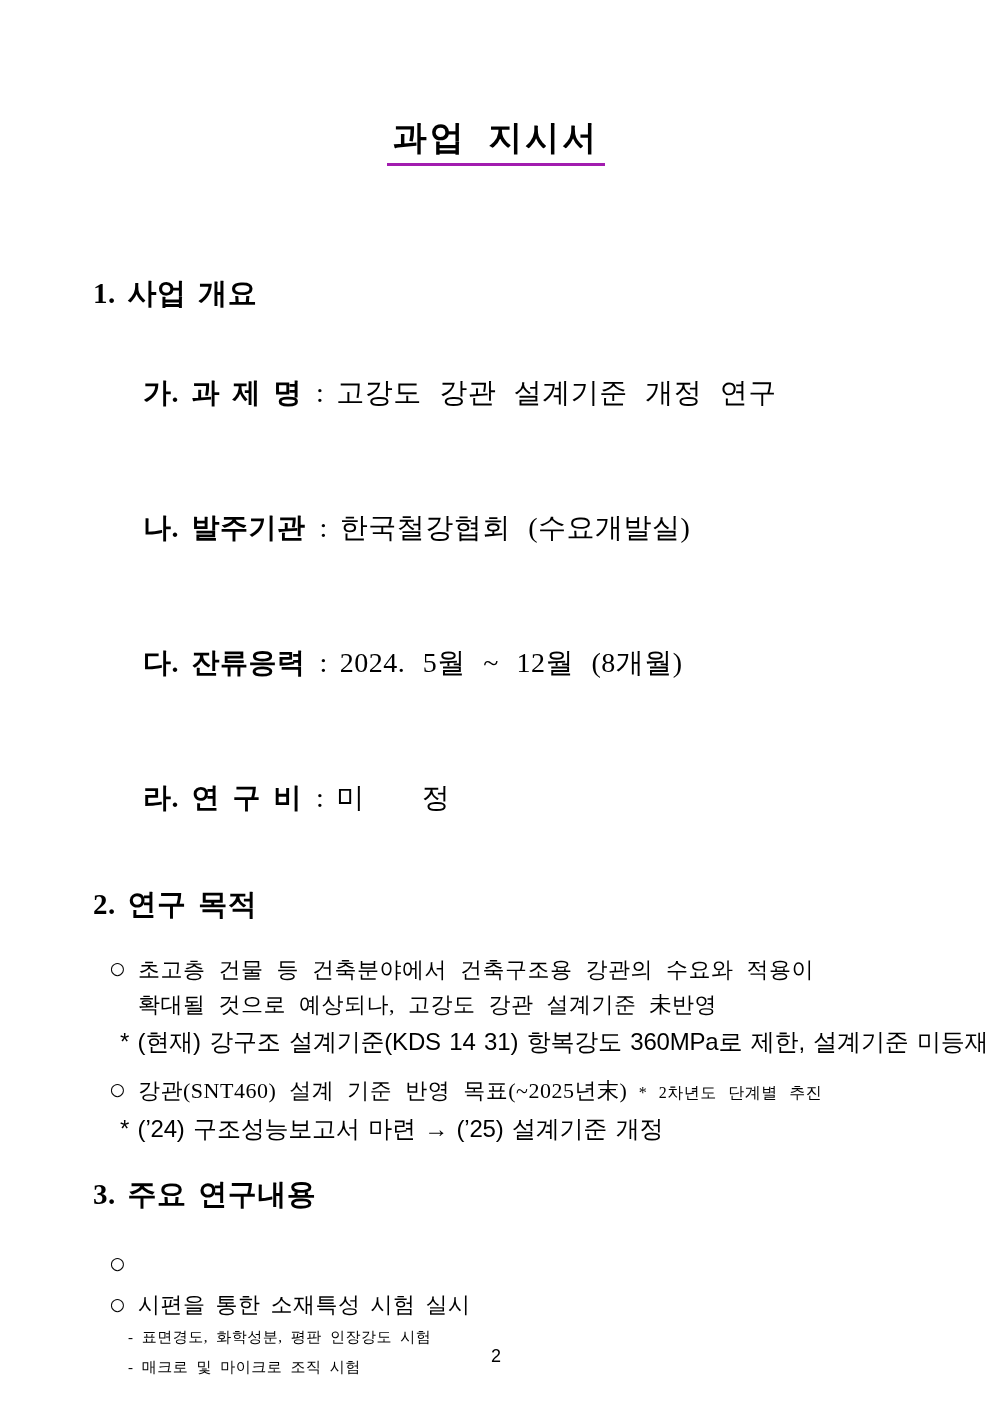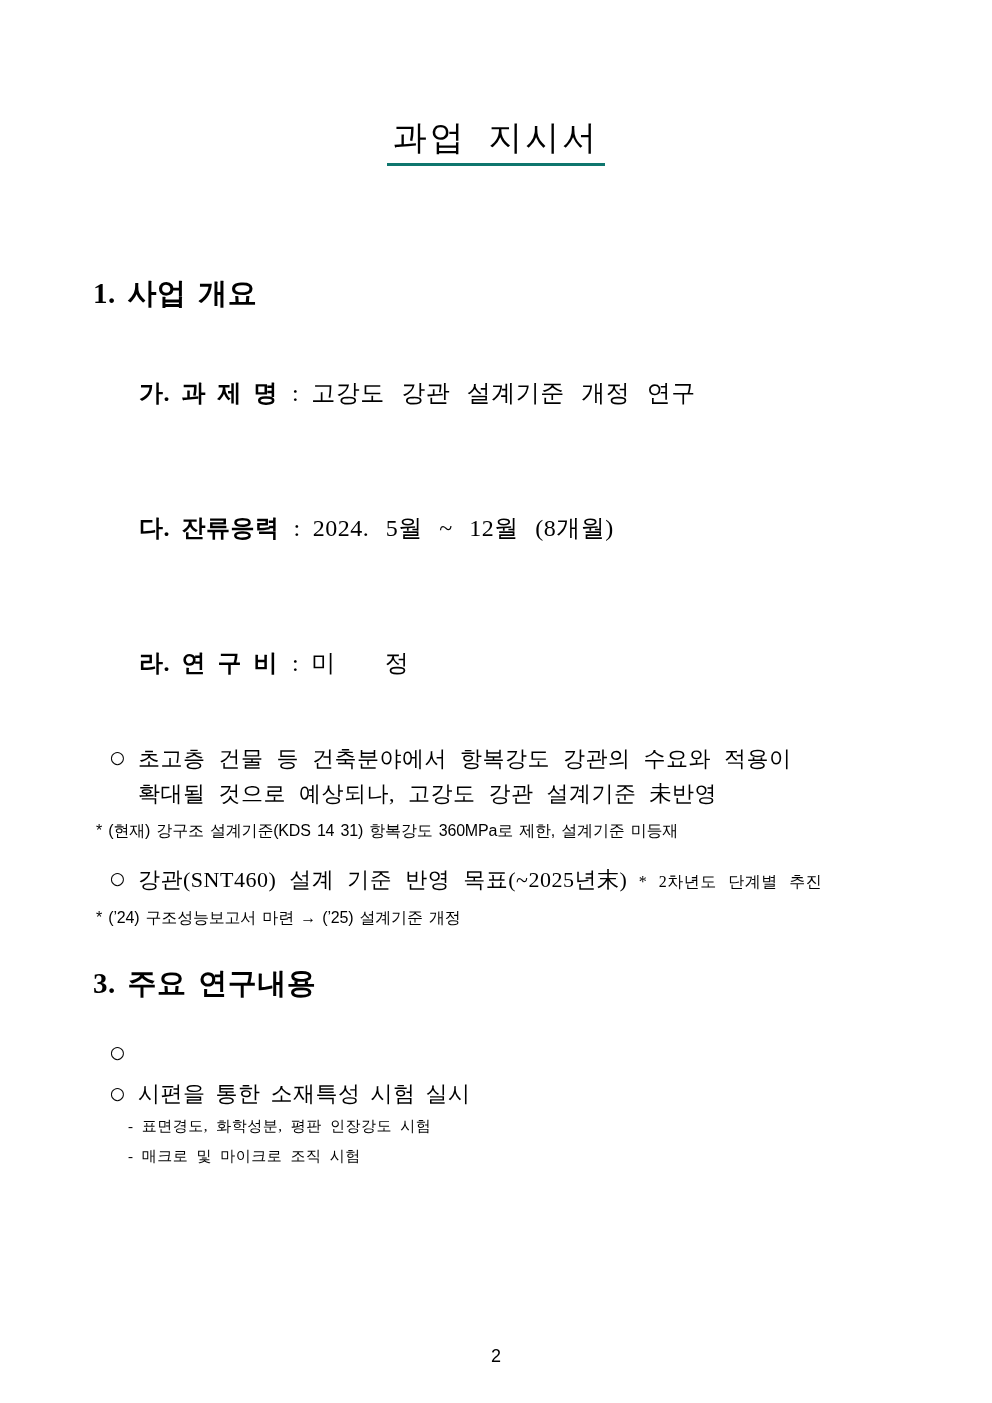--- a/index.html
+++ b/index.html
@@ -11,41 +11,41 @@
     background: #ffffff;
     color: #000000;
     font-family: "Liberation Serif", "DejaVu Serif", serif;
     padding-top: 118px;
     overflow: hidden;
   }
   .title-row { text-align: center; }
   .doc-title {
     display: inline-block;
     font-size: 34px;
-    font-weight: normal;
+    font-weight: bold;
     letter-spacing: 3px;
     word-spacing: 10px;
-    border-bottom: 3px solid #0f766e;
+    border-bottom: 3px solid #a21caf;
     padding: 0 6px 4px 6px;
     line-height: 1.2;
   }
   .sec-heading {
     margin-left: 93px;
     font-size: 29px;
     font-weight: bold;
     line-height: 30px;
     letter-spacing: 0.5px;
     word-spacing: 4px;
   }
   .sec-heading.s1 { margin-top: 112px; }
   .sec-heading.s2 { margin-top: 46px; }
   .sec-heading.s3 { margin-top: 37px; }
   .kv-item {
     margin-left: 113px;
-    font-size: 24px;
+    font-size: 28px;
     line-height: 30px;
     letter-spacing: 0.5px;
     white-space: pre-wrap;
   }
   .kv-item { margin-top: 45px; }
   .kv-item.first { margin-top: 40px; }
   .kv-label { font-weight: bold; word-spacing: 5px; }
   .kv-colon { padding: 0 12px 0 14px; }
   .kv-value { word-spacing: 10px; }
   .bullet {
@@ -63,23 +63,23 @@
   .btext {
     font-size: 22px;
     line-height: 35px;
     letter-spacing: 0.5px;
     word-spacing: 7px;
   }
   .btext .bline span, .btext .bline b { white-space: pre-wrap; }
   .bullet.b2-1 { margin-top: 33px; }
   .bullet.b2-2 { margin-top: 18px; }
   .note {
-    margin-left: 96px;
+    margin-left: 120px;
     font-family: "Liberation Sans", "DejaVu Sans", sans-serif;
-    font-size: 16px;
+    font-size: 24px;
     line-height: 26px;
     letter-spacing: -0.2px;
     word-spacing: 2px;
     white-space: pre-wrap;
   }
   .note.n1 { margin-top: 7px; }
   .note.n2 { margin-top: 6px; }
   .bullet.s3b { margin-top: 0; }
   .bullet.s3b .btext { line-height: 30px; word-spacing: 4px; }
   .bullet.s3b .marker { line-height: 29px; }
@@ -113,34 +113,38 @@
   <div class="title-row">
     <span class="doc-title">과업 지시서</span>
   </div>
 
   <div class="sec-heading s1">1. 사업 개요</div>
 
   <div class="kv-item first">
     <span class="kv-label">가. 과 제 명</span><span class="kv-colon">:</span><span class="kv-value">고강도 강관 설계기준 개정 연구</span>
   </div>
 
+  <div class="kv-item">
+    <span class="kv-label">나. 발주기관</span><span class="kv-colon">:</span><span class="kv-value">한국철강협회 (수요개발실)</span>
+  </div>
 
   <div class="kv-item">
     <span class="kv-label">다. 잔류응력</span><span class="kv-colon">:</span><span class="kv-value">2024. 5월 ~ 12월 (8개월)</span>
   </div>
 
   <div class="kv-item">
     <span class="kv-label">라. 연 구 비</span><span class="kv-colon">:</span><span class="kv-value">미　　정</span>
   </div>
 
+  <div class="sec-heading s2">2. 연구 목적</div>
 
   <div class="bullet b2-1">
     <span class="marker">○</span>
     <div class="btext">
-      <div class="bline"><span>초고층 건물 등 건축분야에서 항복강도 강관의 수요와 적용이</span></div>
+      <div class="bline"><span>초고층 건물 등 건축분야에서 건축구조용 강관의 수요와 적용이</span></div>
       <div class="bline"><span>확대될 것으로 예상되나, </span><b>고강도 강관 설계기준 未반영</b></div>
     </div>
   </div>
   <div class="note n1">* (현재) 강구조 설계기준(KDS 14 31) 항복강도 360MPa로 제한, 설계기준 미등재</div>
 
   <div class="bullet b2-2">
     <span class="marker">○</span>
     <div class="btext">
       <div class="bline"><b>강관(SNT460) 설계 기준 반영</b><span> 목표(~2025년末)</span><span class="small-run"> * 2차년도 단계별 추진</span></div>
     </div>

